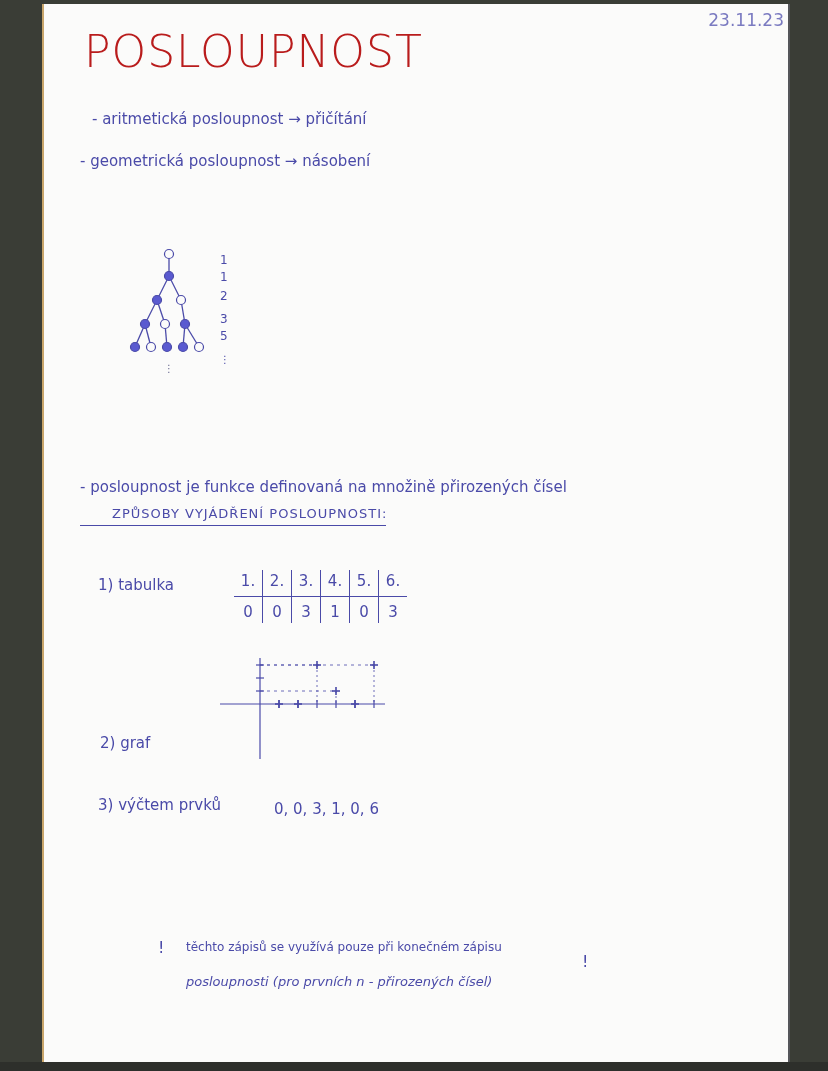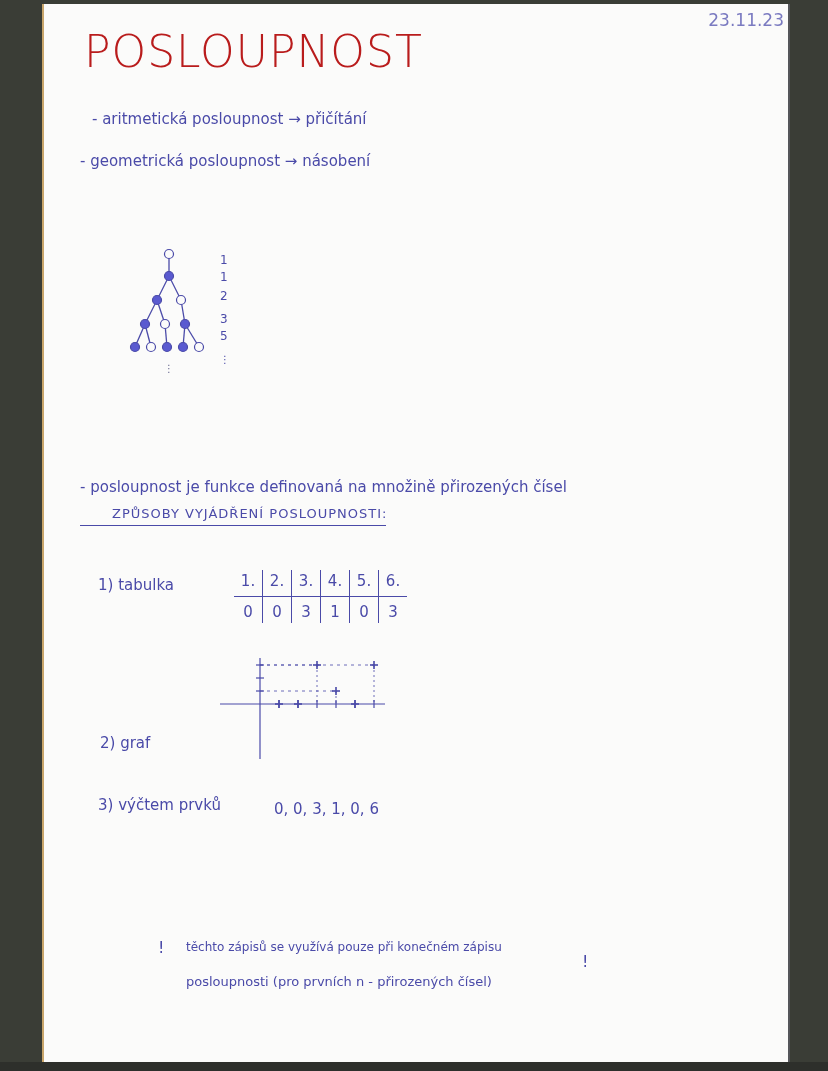--- a/index.html
+++ b/index.html
@@ -146,16 +146,16 @@
       <line x1="154" y1="11" x2="154" y2="50" stroke="#4a4aa8" stroke-width="0.8" stroke-dasharray="2 3"></line>
       <line x1="150" y1="11" x2="158" y2="11" stroke="#4a4aa8" stroke-width="1.6"></line>
       <line x1="154" y1="7" x2="154" y2="15" stroke="#4a4aa8" stroke-width="1.6"></line>
     </svg>
 
   <div class="abs line ink" style="left:54px; top:792px;">3) výčtem prvků</div>
   <div class="abs line ink" style="left:230px; top:796px;">0, 0, 3, 1, 0, 6</div>
 
   <div class="abs warn ink" style="left:114px; top:934px;">!</div>
   <div class="abs line ink" style="left:142px; top:936px; font-size:12px;">těchto zápisů se využívá pouze při konečném zápisu</div>
-  <div class="abs line ink" style="left:142px; top:970px; font-size:13px;">posloupnosti (pro prvních n - přirozených čísel)</div>
+  <div class="abs line ink" style="left:142px; top:970px; font-size:13px;font-style:italic;">posloupnosti (pro prvních n - přirozených čísel)</div>
   <div class="abs warn ink" style="left:538px; top:948px;">!</div>
 </div>
 <div class="bottom-edge"></div>
 
 </body></html>

